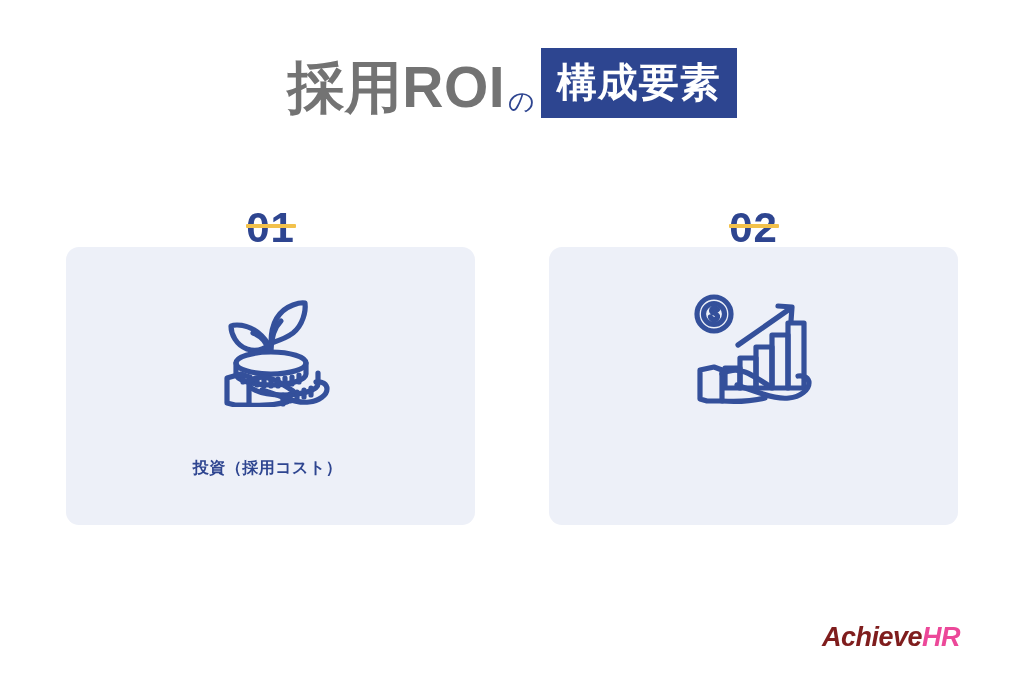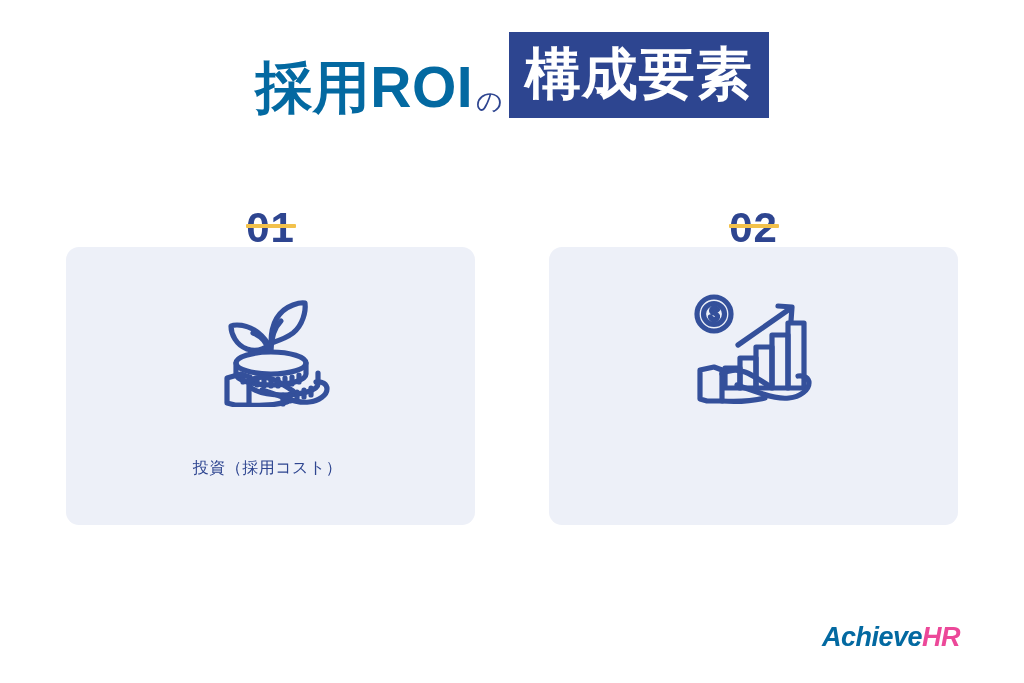--- a/index.html
+++ b/index.html
@@ -22,36 +22,36 @@
     top: 38px;
     width: 1024px;
     height: 80px;
     display: flex;
     align-items: flex-end;
     justify-content: center;
   }
   .title-main {
     font-size: 57px;
     font-weight: 700;
-    color: #0369a1;
+    color: #737373;
     letter-spacing: 0.5px;
     line-height: 1;
     padding-bottom: 2px;
   }
   .title-particle {
     font-size: 26px;
     font-weight: 500;
     color: #2e4590;
     line-height: 1;
     padding: 0 6px 4px 3px;
   }
   .title-highlight {
     background: #2d4590;
     color: #ffffff;
-    font-size: 56px;
+    font-size: 40px;
     font-weight: 700;
     line-height: 1;
     padding: 14px 16px 16px 16px;
     letter-spacing: 1px;
     display: inline-block;
   }
 
   
   .cards {
     position: absolute;
@@ -106,38 +106,38 @@
   .card-icon svg {
     display: block;
   }
   .card-label {
     position: absolute;
     bottom: 46px;
     left: 0;
     width: 403px;
     text-align: center;
     font-size: 16px;
-    font-weight: 400;
+    font-weight: 700;
     color: #2e4590;
     letter-spacing: 0.5px;
   }
 
   
   .logo {
     position: absolute;
     right: 64px;
     bottom: 30px;
     display: flex;
     align-items: baseline;
     font-size: 27px;
     font-weight: 700;
     font-style: italic;
     letter-spacing: -0.5px;
   }
-  .logo-achieve { color: #0369a1; margin-left: 8px; }
+  .logo-achieve { color: #7f1d1d; margin-left: 8px; }
   .logo-hr { color: #ec4899; }
 </style>
 </head>
 <body>
 
 <div class="title-row">
   <span class="title-main">採用ROI</span>
   <span class="title-particle">の</span>
   <span class="title-highlight">構成要素</span>
 </div>

